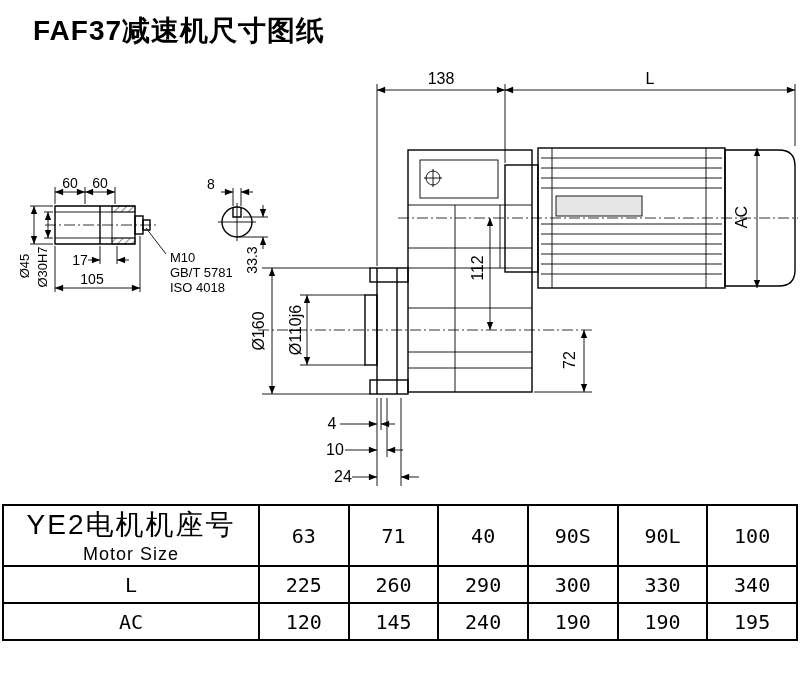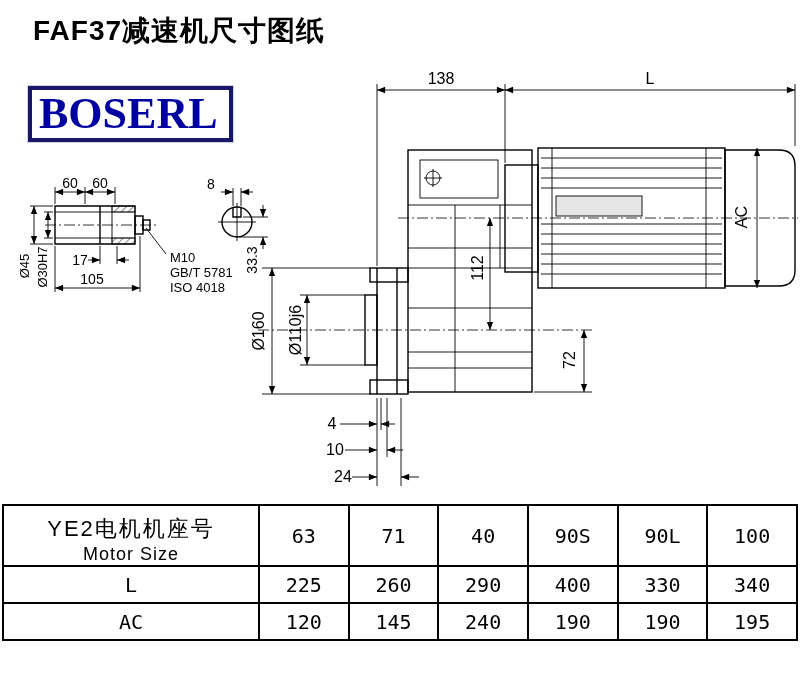--- a/index.html
+++ b/index.html
@@ -18,33 +18,30 @@
   .dl{fill:none;stroke:#000;stroke-width:0.9;}
   .cl{fill:none;stroke:#000;stroke-width:0.8;stroke-dasharray:11 3 2 3;}
   .t16{font:16px "Liberation Sans",sans-serif;fill:#000;}
   .t14{font:14px "Liberation Sans",sans-serif;fill:#000;}
   .t13{font:13px "Liberation Sans",sans-serif;fill:#000;}
   .spec-table{position:absolute;left:2px;top:504px;width:796px;border-collapse:collapse;
         table-layout:fixed;}
   .spec-table td{border:2px solid #000;text-align:center;vertical-align:middle;
         padding:0;font-size:20px;font-family:"DejaVu Sans Mono","Liberation Mono",monospace;}
   .r1{height:60px;} .r{height:37px;}
-  .hdr-cn{font-size:22px;letter-spacing:2px;font-family:"Liberation Sans",sans-serif;margin-top:8px;}
+  .hdr-cn{font-size:28px;letter-spacing:2px;font-family:"Liberation Sans",sans-serif;}
   .hdr-en{font-size:18px;font-family:Liberation Sans, sans-serif;letter-spacing:1px;}
 </style>
 </head>
 <body>
 
 <div class="page">
 
   <div class="title">FAF37减速机尺寸图纸</div>
 
-  <div class="logo">
-    <span>BOSERL</span>
-  </div>
 
   <svg width="800" height="505" viewBox="0 0 800 505">
     <defs>
       <marker id="arr" viewBox="0 0 10 10" refX="9.5" refY="5" markerWidth="9" markerHeight="9" markerUnits="userSpaceOnUse" orient="auto-start-reverse">
         <path d="M0.5,1.5 L9.5,5 L0.5,8.5 Z" fill="#000"></path>
       </marker>
       <pattern id="hatch" width="5" height="5" patternUnits="userSpaceOnUse" patternTransform="rotate(45)">
         <line x1="0" y1="0" x2="0" y2="5" stroke="#000" stroke-width="0.9"></line>
       </pattern>
     </defs>
@@ -260,21 +257,21 @@
       <td>40</td>
       <td>90S</td>
       <td>90L</td>
       <td>100</td>
     </tr>
     <tr class="r">
       <td>L</td>
       <td>225</td>
       <td>260</td>
       <td>290</td>
-      <td>400</td>
+      <td>300</td>
       <td>330</td>
       <td>340</td>
     </tr>
     <tr class="r">
       <td>AC</td>
       <td>120</td>
       <td>145</td>
       <td>240</td>
       <td>190</td>
       <td>190</td>

